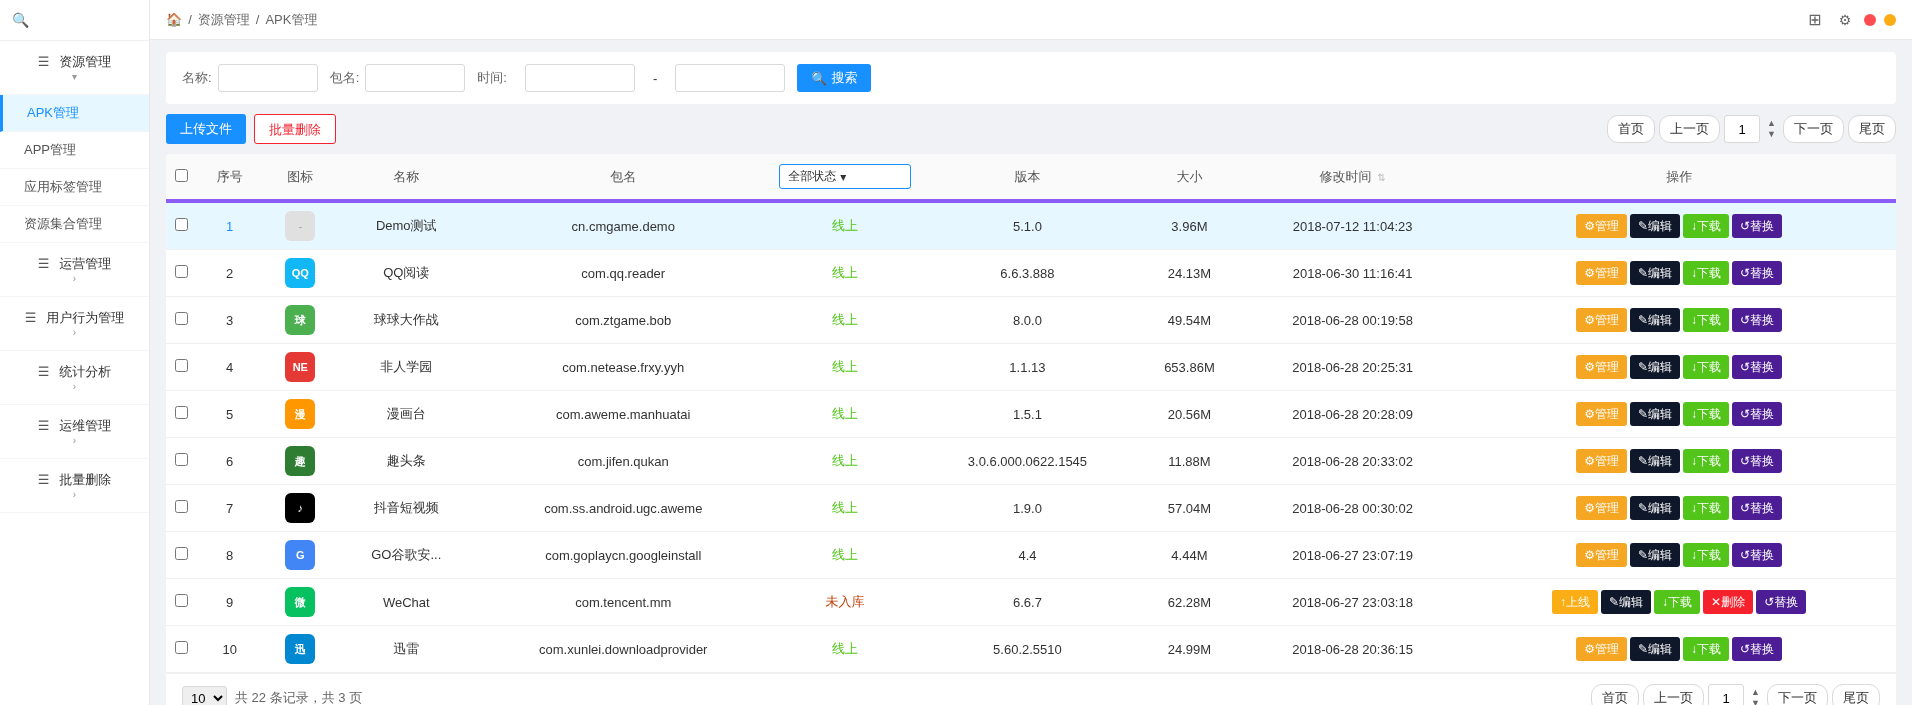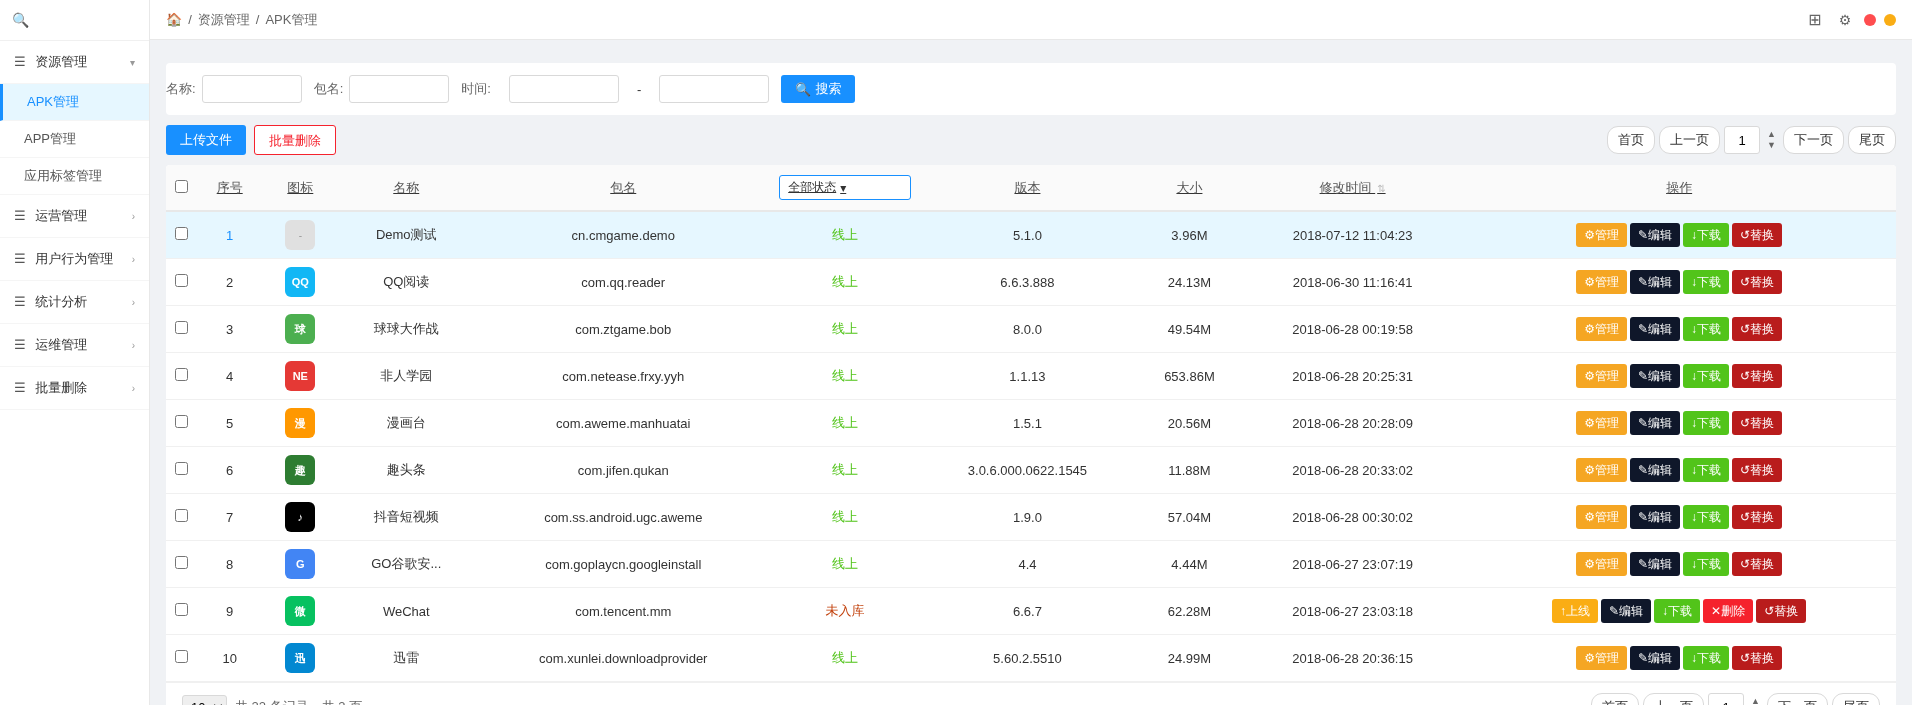--- a/index.html
+++ b/index.html
@@ -3,77 +3,77 @@
   <meta charset="utf-8">
   <style>
     * { box-sizing: border-box; margin: 0; padding: 0; }
     body { font-family: 'Microsoft YaHei', Arial, sans-serif; font-size: 13px; background: #f0f2f5; color: #333; display: flex; height: 705px; overflow: hidden; }
 
     
     .sidebar { width: 150px; background: #fff; border-right: 1px solid #e8e8e8; display: flex; flex-direction: column; flex-shrink: 0; }
     .sidebar-search { padding: 12px; border-bottom: 1px solid #f0f0f0; }
     .sidebar-search-icon { color: #999; font-size: 14px; }
     .sidebar-group { }
-    .sidebar-group-header { display: flex; align-items: center; justify-content: space-between; padding: 12px 14px; font-size: 13px; color: #333; cursor: pointer; border-bottom: 1px solid #f5f5f5; }
+    .sidebar-group-header { display: flex; align-items: center; justify-content: space-between; padding: 12px 14px; font-size: 13px; color: #333; cursor: pointer; border-bottom: 1px solid #f5f5f5; flex-direction: column; }
     .sidebar-group-header .menu-icon { margin-right: 6px; color: #555; }
     .sidebar-group-header .arrow { color: #999; font-size: 10px; }
     .sidebar-sub-item { padding: 9px 14px 9px 24px; font-size: 13px; color: #555; cursor: pointer; border-bottom: 1px solid #f5f5f5; }
     .sidebar-sub-item.active { color: #1890ff; background: #e6f7ff; border-left: 3px solid #1890ff; }
 
     
     .main { flex: 1; display: flex; flex-direction: column; overflow: hidden; }
 
     
     .header { height: 40px; background: #fff; border-bottom: 1px solid #e8e8e8; display: flex; align-items: center; justify-content: space-between; padding: 0 16px; }
     .breadcrumb { display: flex; align-items: center; gap: 6px; font-size: 13px; color: #666; }
     .header-right { display: flex; align-items: center; gap: 8px; }
     .header-btn { width: 22px; height: 22px; display: flex; align-items: center; justify-content: center; cursor: pointer; color: #666; font-size: 14px; }
 
     
     .content { flex: 1; padding: 12px 16px; overflow: auto; background: #f0f2f5; }
 
     
-    .search-bar { background: #fff; padding: 12px 0; border-radius: 4px; display: flex; align-items: center; gap: 12px; margin-bottom: 10px; margin-top: 11px; }
+    .search-bar { background: #fff; padding: 12px 16px; border-radius: 4px; display: flex; align-items: center; gap: 12px; margin-bottom: 10px; }
     .search-field { display: flex; align-items: center; gap: 6px; font-size: 13px; }
     .search-field label { color: #666; white-space: nowrap; }
     .search-field input { border: 1px solid #d9d9d9; border-radius: 3px; padding: 4px 8px; font-size: 13px; height: 28px; outline: none; }
     .search-time { display: flex; align-items: center; gap: 18px; }
     .search-btn { background: #1890ff; color: #fff; border: none; border-radius: 3px; padding: 5px 14px; font-size: 13px; cursor: pointer; display: flex; align-items: center; gap: 4px; height: 28px; }
 
     
     .toolbar { display: flex; align-items: center; justify-content: space-between; margin-bottom: 10px; }
     .toolbar-left { display: flex; gap: 8px; }
     .btn-primary { background: #1890ff; color: #fff; border: none; border-radius: 3px; padding: 6px 14px; font-size: 13px; cursor: pointer; height: 30px; }
     .btn-danger { background: #fff; color: #f5222d; border: 1px solid #f5222d; border-radius: 3px; padding: 6px 14px; font-size: 13px; cursor: pointer; height: 30px; }
     .pagination { display: flex; align-items: center; gap: 4px; }
     .page-btn { border: 1px solid #d9d9d9; background: #fff; color: #333; padding: 4px 10px; font-size: 13px; cursor: pointer; border-radius: 11px; height: 28px; }
     .page-input { width: 36px; height: 28px; border: 1px solid #d9d9d9; text-align: center; font-size: 13px; border-radius: 3px; }
     .page-arrows { display: flex; flex-direction: column; }
     .page-arrow { border: none; background: none; cursor: pointer; font-size: 9px; color: #666; line-height: 1; padding: 1px 3px; }
 
     
     .table-container { background: #fff; border-radius: 4px; overflow: hidden; }
     table { width: 100%; border-collapse: collapse; }
-    thead tr { background: #fafafa; border-bottom: 1px solid #8b5cf6; text-decoration: underline; }
+    thead tr { background: #fafafa; border-bottom: 4px solid #8b5cf6; }
     th { padding: 10px 8px; font-weight: 500; color: #555; font-size: 13px; text-align: center; border-bottom: 2px solid #e8e8e8; white-space: nowrap; }
     td { padding: 8px 8px; color: #333; font-size: 13px; text-align: center; border-bottom: 1px solid #f0f0f0; white-space: nowrap; }
     .checkbox-cell { width: 30px; }
     input[type="checkbox"] { cursor: pointer; }
     .status-online { color: #52c41a; }
     .status-offline { color: #c2410c; }
     .icon-placeholder { width: 30px; height: 30px; border-radius: 6px; background: #f0f0f0; display: inline-block; }
     .sort-icon { color: #bbb; font-size: 10px; margin-left: 2px; }
 
     
     .action-btns { display: flex; gap: 3px; justify-content: center; flex-wrap: nowrap; }
     .act-btn { padding: 3px 8px; border: none; border-radius: 3px; font-size: 12px; cursor: pointer; color: #fff; display: flex; align-items: center; gap: 2px; white-space: nowrap; height: 24px; }
     .act-manage { background: #f5a623; }
     .act-edit { background: #0f172a; }
     .act-download { background: #52c41a; }
-    .act-replace { background: #b91c1c; }
+    .act-replace { background: #4c1d95; }
     .act-online { background: #faad14; }
     .act-delete { background: #f5222d; }
 
     
     .status-filter { border: 1px solid #1890ff; border-radius: 3px; padding: 3px 8px; font-size: 12px; color: #333; background: #fff; cursor: pointer; display: flex; align-items: center; gap: 4px; }
 
     
     .table-footer { display: flex; align-items: center; justify-content: space-between; padding: 10px 16px; background: #fff; border-top: 1px solid #f0f0f0; }
     .footer-left { display: flex; align-items: center; gap: 8px; }
     .page-size-select { border: 1px solid #d9d9d9; border-radius: 3px; padding: 2px 4px; font-size: 13px; height: 24px; }
@@ -92,20 +92,21 @@
       <span>
         <span class="menu-icon">☰</span>
         <span>资源管理</span>
       </span>
       <span class="arrow">▾</span>
     </div>
     <div>
       <div class="sidebar-sub-item active">APK管理</div>
       <div class="sidebar-sub-item">APP管理</div>
       <div class="sidebar-sub-item">应用标签管理</div>
+      <div class="sidebar-sub-item">资源集合管理</div>
     </div>
   </div>
 
   <div class="sidebar-group">
     <div class="sidebar-group-header">
       <span>
         <span class="menu-icon">☰</span>
         <span>运营管理</span>
       </span>
       <span class="arrow">›</span>

